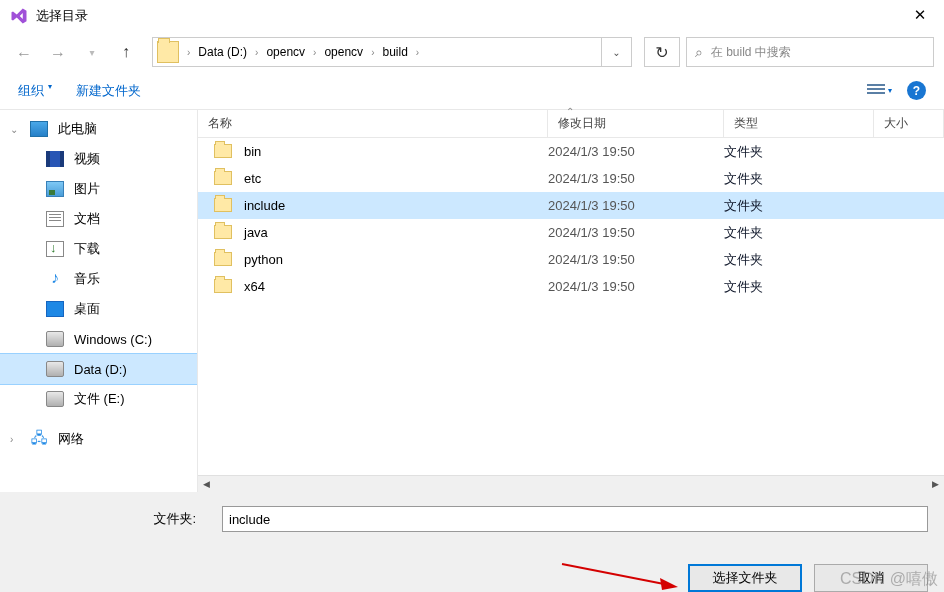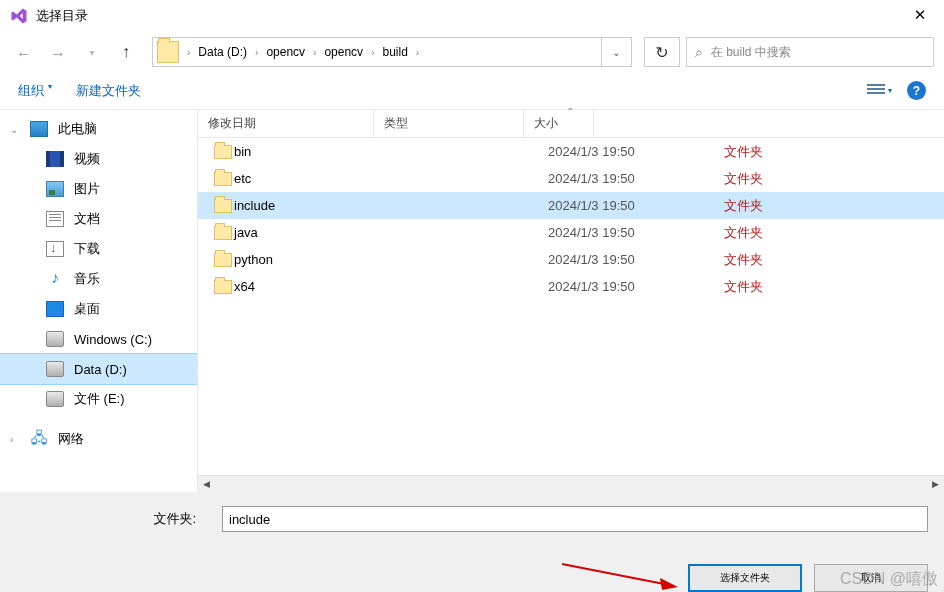--- a/index.html
+++ b/index.html
@@ -53,35 +53,35 @@
 .headers { display: flex; height: 28px; border-bottom: 1px solid #e8e8e8; align-items: center; color: #444; font-size: 12px; }
 .headers .col { padding: 0 10px; border-right: 1px solid #e8e8e8; height: 100%; display: flex; align-items: center; }
 .col-name { flex: 1; }
 .col-sort { position: absolute; left: 368px; top: -4px; font-size: 10px; color: #888; }
 .col-date { width: 176px; }
 .col-type { width: 150px; }
 .col-size { width: 70px; }
 .rows { flex: 1; }
 .row { display: flex; height: 27px; align-items: center; font-size: 13px; }
 .row.selected { background: #cce8ff; }
-.row .name-cell { flex: 1; display: flex; align-items: flex-end; gap: 2px; padding-left: 16px; }
+.row .name-cell { flex: 1; display: flex; align-items: flex-start; gap: 12px; padding-left: 16px; }
 .row .folder-icon { width: 18px; height: 14px; background: #ffe9a6; border: 1px solid #e0c060; position: relative; }
 .row .folder-icon::before { content:""; position:absolute; top:-4px; left:0; width:8px; height:3px; background:#ffe9a6; border:1px solid #e0c060; border-bottom:none; }
 .row .date-cell { width: 176px; color: #555; }
-.row .type-cell { width: 150px; color: #b91c1c; }
+.row .type-cell { width: 150px; color: #0f172a; }
 .row .size-cell { width: 70px; }
 .hscroll { height: 17px; border-top: 1px solid #e0e0e0; background: #f0f0f0; display: flex; align-items: center; }
 .hscroll .sbtn { width: 17px; height: 17px; text-align: center; font-size: 9px; color: #555; line-height: 17px; }
 .hscroll .track { flex: 1; }
 .bottom { padding: 14px 16px 16px; background: #f0f0f0; }
 .folder-row { display: flex; align-items: center; gap: 22px; margin-bottom: 32px; }
 .folder-row .lbl { width: 184px; text-align: right; font-size: 13px; padding-right: 4px; }
 .folder-row input { flex: 1; height: 26px; border: 1px solid #999; padding: 0 6px; font-size: 13px; font-family: inherit; }
 .btn-row { display: flex; justify-content: flex-end; gap: 12px; align-items: center; position: relative; }
-.btn { width: 114px; height: 28px; border: 1px solid #aaa; background: #e8e8e8; font-size: 10px; font-family: inherit; cursor: pointer; }
+.btn { width: 114px; height: 28px; border: 1px solid #aaa; background: #e8e8e8; font-size: 13px; font-family: inherit; cursor: pointer; }
 .btn.primary { border: 2px solid #0078d7; background: #e8e8e8; }
 .arrow-svg { position: absolute; right: 248px; top: -4px; width: 120px; height: 34px; pointer-events: none; }
 .watermark { position: absolute; right: 6px; bottom: 2px; font-size: 16px; color: rgba(120,120,120,0.55); }
 </style>
 </head>
 <body>
 
 <div class="titlebar">
   <svg class="vs-icon" viewBox="0 0 24 24">
       <path fill="#a050d8" d="M17 2l5 3v14l-5 3-8-8-5 4-2-1V7l2-1 5 4 8-8zm0 6l-4 4 4 4V8z"></path>
@@ -182,20 +182,23 @@
     <div style="height:10px"></div>
     <div class="side-item">
         <span class="chev">›</span>
         <div class="si-icon icon-net">🖧</div>
         <span>网络</span>
       </div>
   </div>
 
   <div class="main">
     <div class="headers" style="position:relative">
+      <div class="col col-name">
+          <span>名称</span>
+        </div>
       <span class="col-sort">⌃</span>
       <div class="col col-date">
           <span>修改日期</span>
         </div>
       <div class="col col-type">
           <span>类型</span>
         </div>
       <div class="col col-size">
           <span>大小</span>
         </div>

